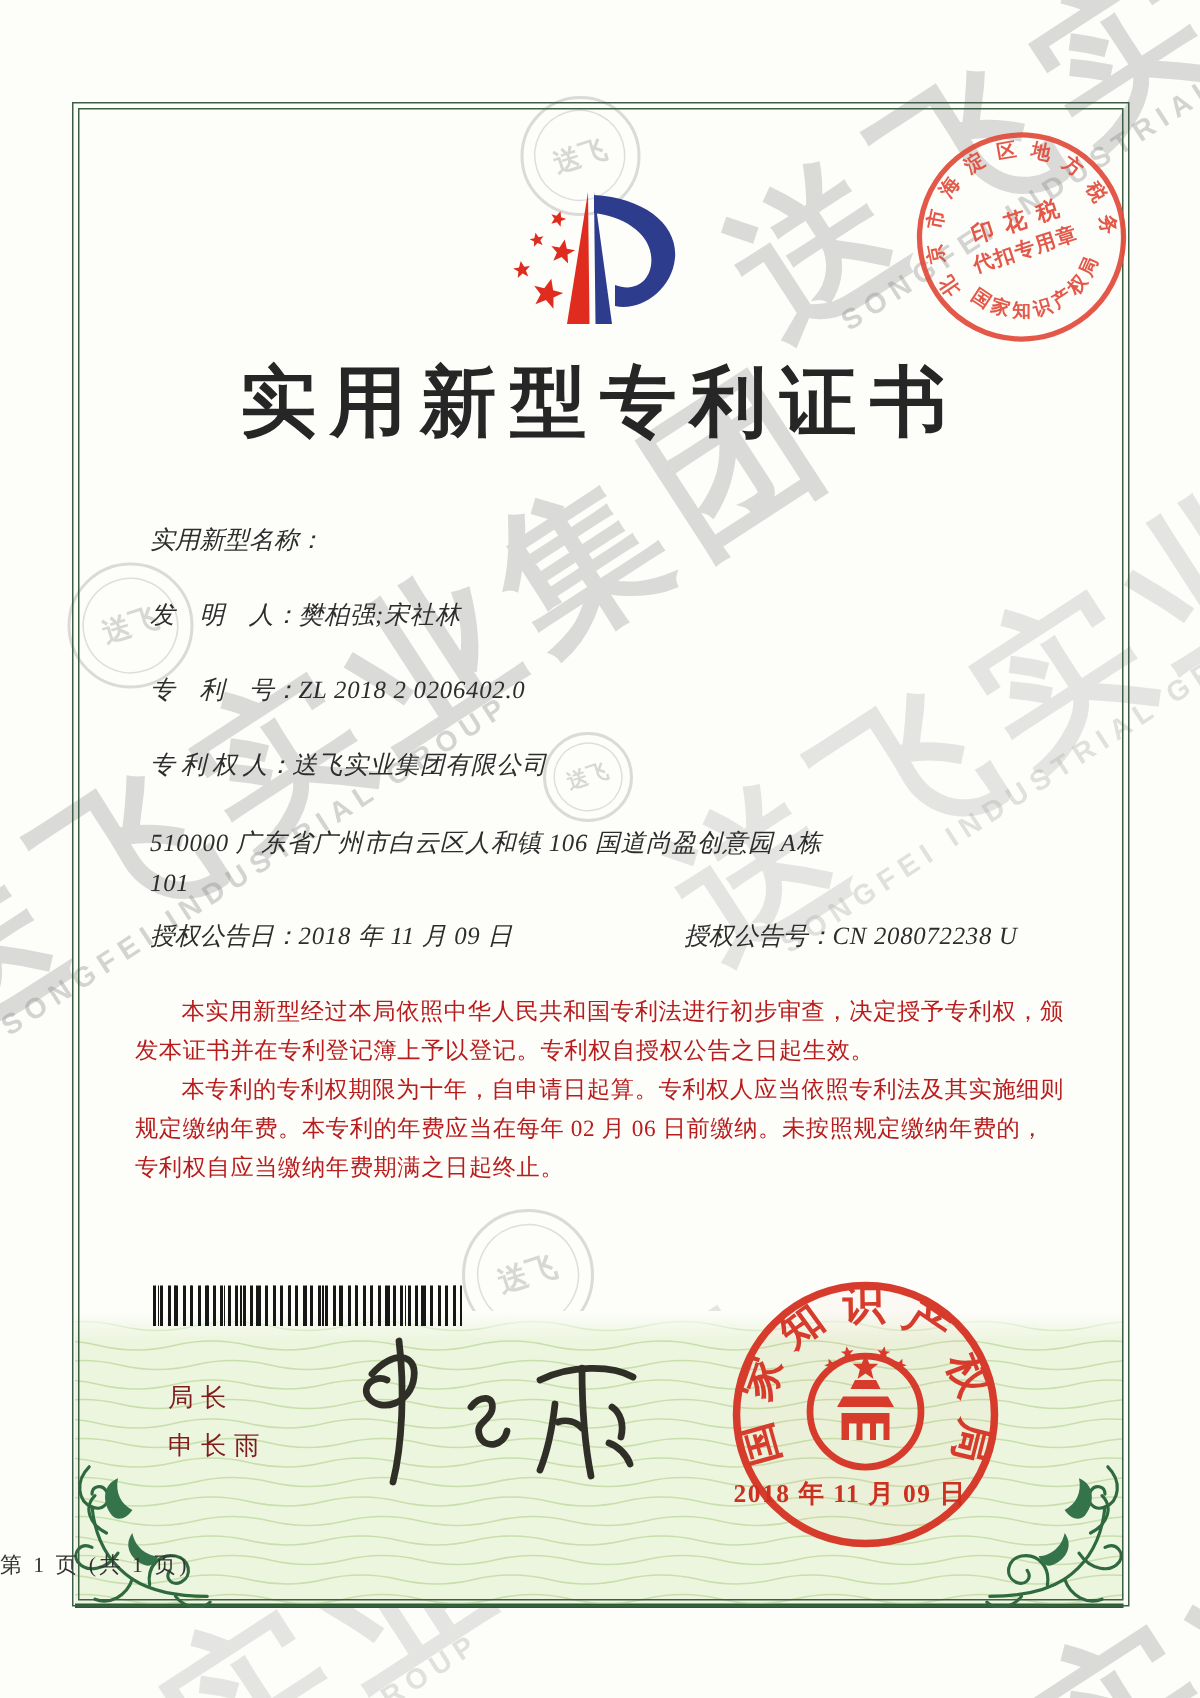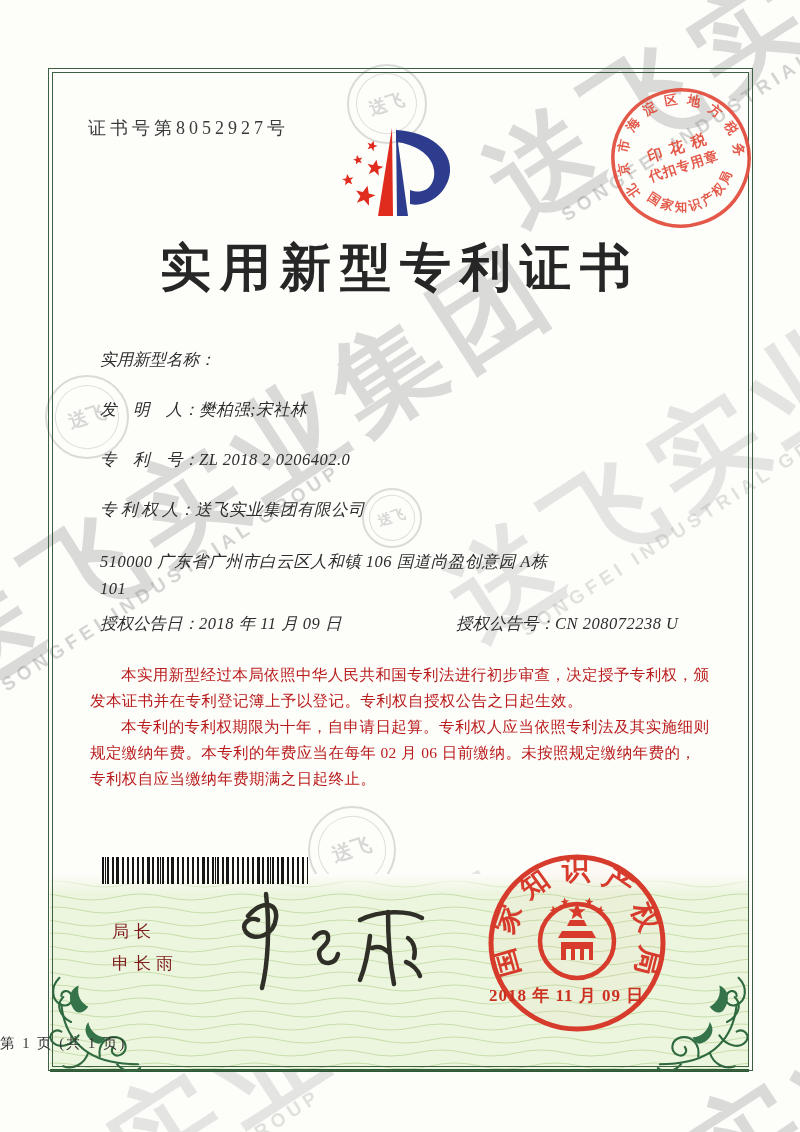--- a/index.html
+++ b/index.html
@@ -168,21 +168,20 @@
       <path d="M52,74 C42,70 38,60 44,52 C46,62 54,68 62,68 C60,74 56,76 52,74 Z"></path>
     </g>
   </svg>
 
   <div class="frame">
       <div class="in"></div>
     </div>
 
   <div class="content">
 
-    <div class="cert-no">证书号第8052927号</div>
 
     <svg class="logo" width="140" height="104" viewBox="0 0 140 104">
       <defs>
         <path id="star5" d="M0,-10 L2.9,-3.1 L9.5,-3.1 L4.2,1.2 L5.9,8.1 L0,4 L-5.9,8.1 L-4.2,1.2 L-9.5,-3.1 L-2.9,-3.1 Z"></path>
       </defs>
       <g fill="#e02b1f">
         <use href="#star5" transform="translate(42,26) scale(0.55) rotate(18)"></use>
         <use href="#star5" transform="translate(28,40) scale(0.50) rotate(-12)"></use>
         <use href="#star5" transform="translate(45,48) scale(0.85) rotate(10)"></use>
         <use href="#star5" transform="translate(18,60) scale(0.60) rotate(-8)"></use>

